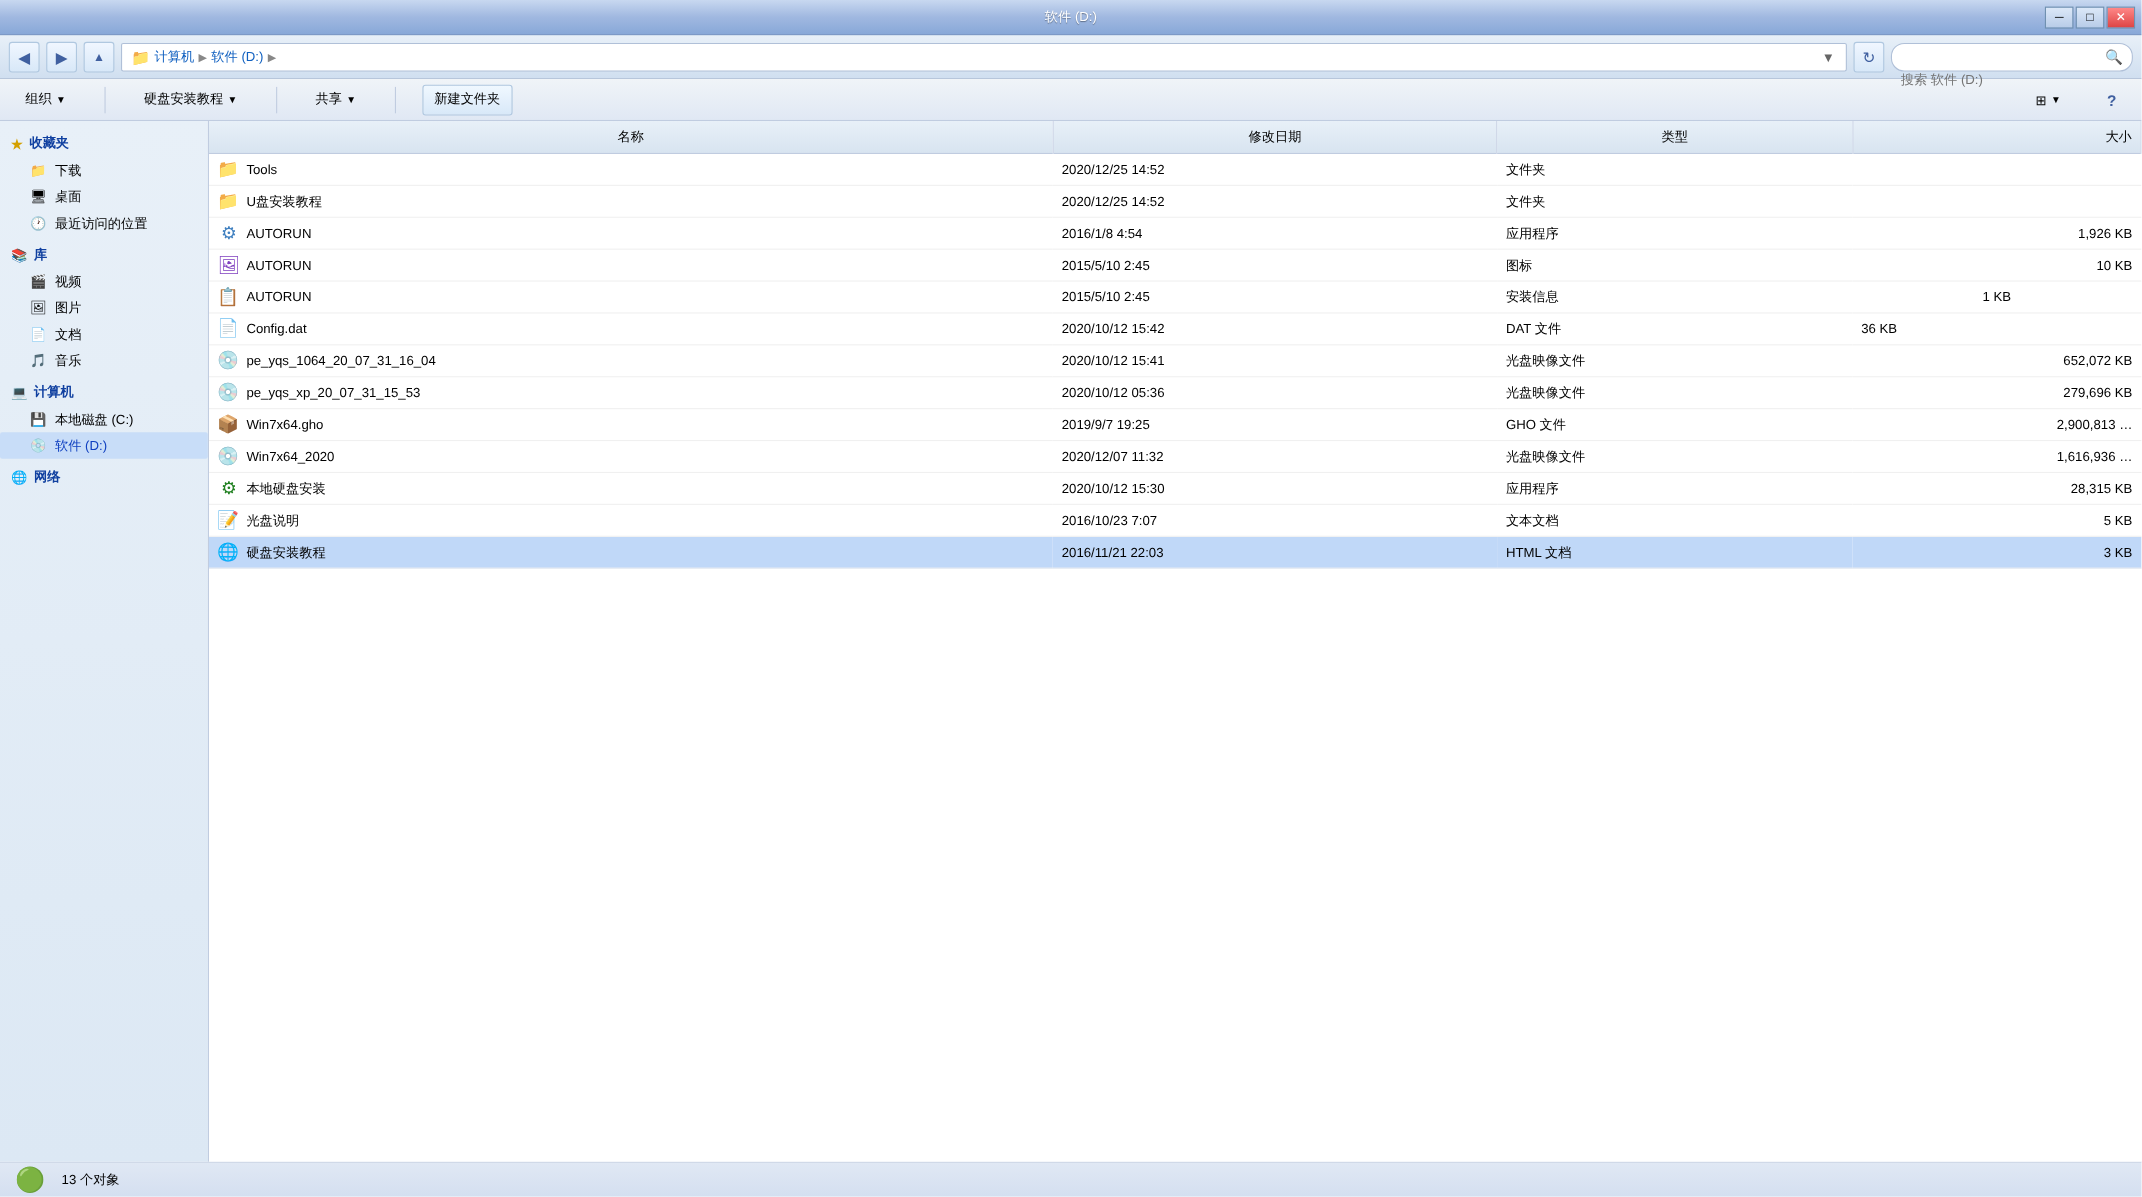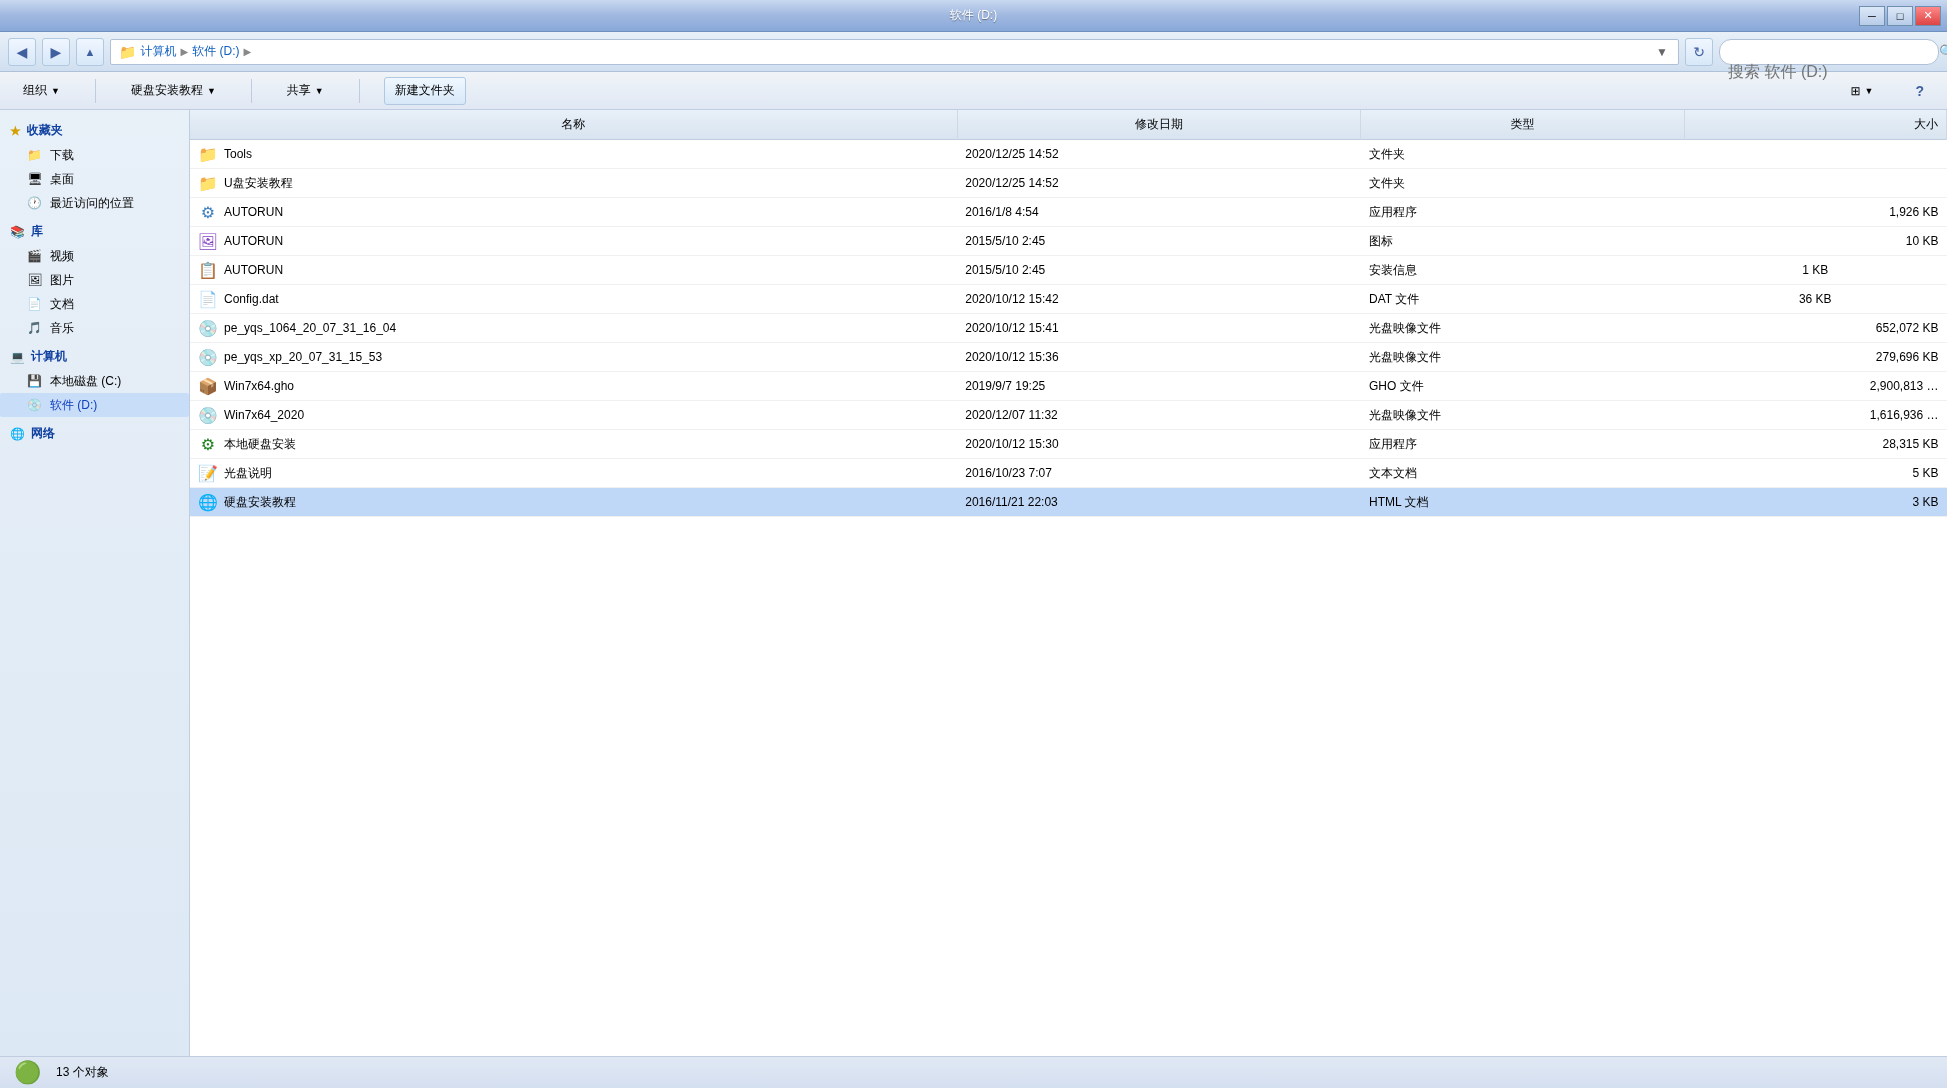--- a/index.html
+++ b/index.html
@@ -119,21 +119,21 @@
       align-items: center;
       border-radius: 12px;
       padding: 0 8px;
       gap: 4px;
     }
     .search-input {
       border: none;
       outline: none;
       background: transparent;
       flex: 1;
-      font-size: 16px;
+      font-size: 12px;
       color: #999;
       font-family: inherit;
       margin-top: 40px;
     }
 
     
     .toolbar {
       background: linear-gradient(to bottom, #f0f4f8, #e0e8f4);
       height: 38px;
       display: flex;
@@ -515,21 +515,21 @@
             <td>
               <div class="file-name-cell">
     <div class="file-icon">
                   <span style="font-size:16px;color:#606060;">📄</span>
                 </div>
     <span>Config.dat</span>
   </div>
             </td>
             <td>2020/10/12 15:42</td>
             <td>DAT 文件</td>
-            <td style="text-align: center;">36 KB</td>
+            <td style="text-align: left;">36 KB</td>
           </tr>
           <tr>
             <td>
               <div class="file-name-cell">
     <div class="file-icon">
                   <span style="font-size:16px;color:#2060a0;">💿</span>
                 </div>
     <span>pe_yqs_1064_20_07_31_16_04</span>
   </div>
             </td>
@@ -539,21 +539,21 @@
           </tr>
           <tr>
             <td>
               <div class="file-name-cell">
     <div class="file-icon">
                   <span style="font-size:16px;color:#2060a0;">💿</span>
                 </div>
     <span>pe_yqs_xp_20_07_31_15_53</span>
   </div>
             </td>
-            <td>2020/10/12 15:36</td>
+            <td>2020/10/12 05:36</td>
             <td>光盘映像文件</td>
             <td style="text-align: right;">279,696 KB</td>
           </tr>
           <tr>
             <td>
               <div class="file-name-cell">
     <div class="file-icon">
                   <span style="font-size:16px;color:#606060;">📦</span>
                 </div>
     <span>Win7x64.gho</span>

